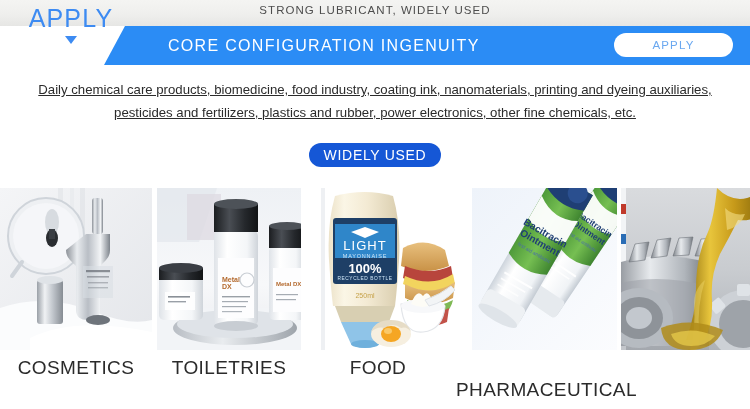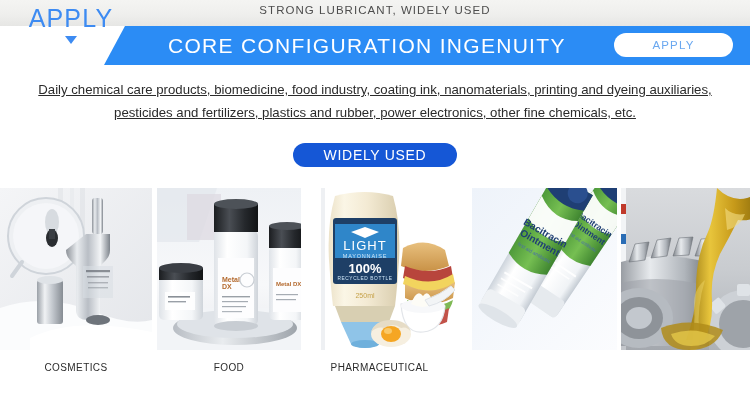--- a/index.html
+++ b/index.html
@@ -41,21 +41,21 @@
     border-top: 8px solid #3d8bf2;
   }
 
   .banner {
     position: absolute; left: 0; top: 26px; width: 750px; height: 39px;
     background: #2b8cf5;
     clip-path: polygon(125px 0, 750px 0, 750px 100%, 104px 100%);
   }
   .banner-title {
     position: absolute; left: 168px; top: 33px;
-    font-size: 21px; letter-spacing: 1.3px;
+    font-size: 16px; letter-spacing: 1.3px;
     color: #ffffff; font-weight: 400; line-height: 26px;
     white-space: nowrap; z-index: 3;
   }
   .banner-apply {
     position: absolute; right: 17px; top: 33px;
     width: 119px; height: 24px; border-radius: 12px;
     background: #ffffff;
     display: flex; align-items: center; justify-content: center;
     z-index: 3;
   }
@@ -69,21 +69,21 @@
     text-align: center;
     font-size: 13.2px; line-height: 23px; color: #2b2b2b; text-decoration: underline;
   }
 
   
   .badge-row {
     position: absolute; left: 0; top: 143px; width: 750px;
     display: flex; justify-content: center;
   }
   .badge {
-    width: 164px; height: 24px; border-radius: 12px;
+    width: 132px; height: 24px; border-radius: 12px;
     background: #1557d6;
     display: flex; align-items: center; justify-content: center;
   }
   .badge span {
     font-size: 14px; letter-spacing: .7px; color: #fff;
   }
 
   
   .cards {
     position: absolute; left: 0; top: 188px; width: 750px; height: 162px;
@@ -100,27 +100,27 @@
   .c5 { width: 145px; margin-left: 4px; }
   .card .art { position: absolute; inset: 0; }
 
   
   .labels {
     position: absolute; left: 0; top: 358px; width: 750px; height: 26px;
     display: flex;
   }
   .label {
     flex: 0 0 auto; text-align: center;
-    font-size: 10px; letter-spacing: .4px; color: #2b2b2b;
+    font-size: 19px; letter-spacing: .4px; color: #2b2b2b;
     line-height: 20px; white-space: nowrap;
   }
   .l1 { width: 152px; }
   .l2 { width: 144px; margin-left: 5px; }
   .l3 { width: 146px; margin-left: 4px; }
-  .l4 { width: 145px; margin-left: 5px; }
+  .l4 { width: 145px; margin-left: 5px; margin-top: 22px; }
   .l5 { width: 145px; margin-left: 4px; }
 </style>
 </head>
 <body>
 
 <div class="page">
 
   <div class="header">
 
     <div class="grey-strip"></div>
@@ -415,17 +415,18 @@
         <path d="M104 20 q8 8 20 6 q-4 12 -18 16 Z" fill="#f3de84" opacity=".6"></path>
         <path d="M84 92 q-8 26 -6 52 q1 14 -3 18 h-6 q6 -22 4 -44 q-1 -16 11 -26 Z" fill="#f0d768" opacity=".45"></path>
         <path d="M40 140 q30 -12 62 2 q-8 20 -34 20 t-28 -22 Z" fill="#b08c1a" opacity=".85"></path>
         <path d="M50 146 q22 -8 44 2 q-8 10 -24 10 t-20 -12 Z" fill="#e4c749" opacity=".8"></path>
       </svg>
     </div>
   </div>
 
   <div class="labels">
     <div class="label l1">COSMETICS</div>
+    <div class="label l2">TOILETRIES</div>
     <div class="label l3">FOOD</div>
     <div class="label l4">PHARMACEUTICAL</div>
   </div>
 
 </div>
 
 </body></html>

